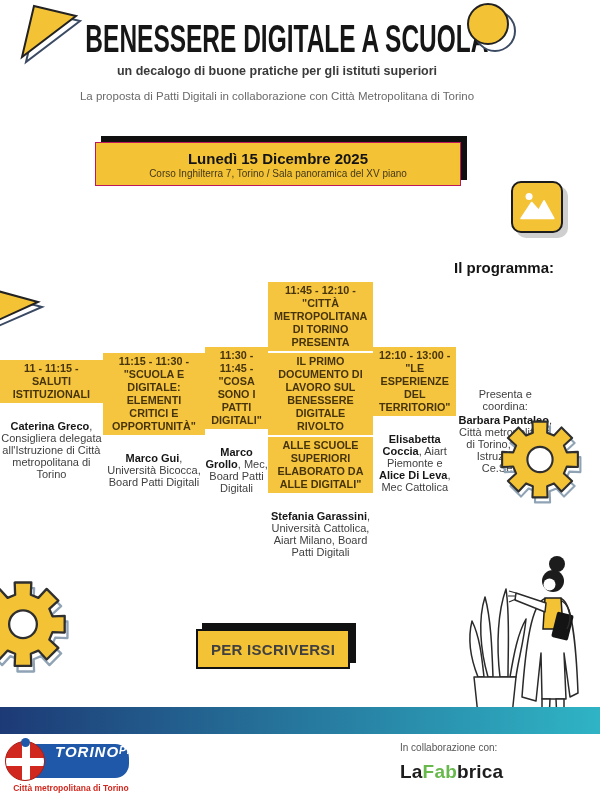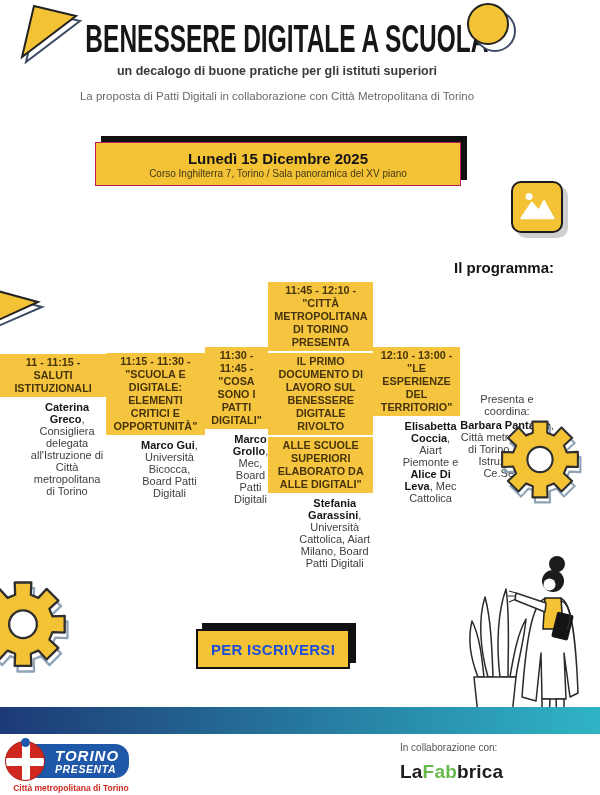--- a/index.html
+++ b/index.html
@@ -45,41 +45,41 @@
 
   
   .program-heading{position:absolute;top:259px;left:0;width:554px;text-align:right;
                    font-size:15px;font-weight:bold;color:#151515;}
   .program-list{position:absolute;top:282px;left:0;width:554px;display:flex;
                 flex-direction:row;align-items:center;}
   .session{margin-bottom:9px;text-align:center;}
   .s-title-line{line-height:13px;margin-bottom:2px;}
   .hl{display:inline-block;background:var(--highlight-yellow,#F5C53F);color:#47340a;
       font-size:10.8px;font-weight:bold;padding:2px 6px;}
-  .s-speaker{margin-top:4px;font-size:11px;color:#3f3f3f;padding-left:28px;}
+  .s-speaker{margin-top:17px;font-size:11px;color:#3f3f3f;}
   .s-speaker b{color:#161616;}
   .coordination{margin-top:12px;text-align:center;font-size:11px;color:#3f3f3f;}
   .coordination .coord-label{margin-bottom:2px;}
   .coordination b{color:#161616;}
 
   
   .cta{position:absolute;left:196px;top:629px;width:154px;height:40px;
        background:var(--accent-yellow,#F3C235);border:2px solid #111;
        box-shadow:6px -6px 0 #111;display:flex;align-items:center;justify-content:center;
-       font-size:15px;font-weight:bold;color:#1d4ed8;cursor:pointer;letter-spacing:0.3px;}
+       font-size:15px;font-weight:bold;color:#404040;cursor:pointer;letter-spacing:0.3px;}
 
   
   .bottom-bar{position:absolute;left:0;top:707px;width:600px;height:27px;
               background:linear-gradient(90deg,var(--bar-gradient-left,#1D3A76),var(--bar-gradient-right,#2FB4C5));}
 
   
   .tm-logo{position:absolute;left:5px;top:740px;width:132px;height:54px;}
   .tm-pill{position:absolute;left:24px;top:4px;width:100px;height:34px;background:var(--torino-blue,#1F58A8);
            border-radius:8px 14px 14px 8px;color:#fff;font-style:italic;font-weight:bold;
-           display:flex;flex-direction:column;justify-content:center;padding-left:26px;line-height:1;}
+           display:flex;padding-left:26px;line-height:1;}
   .tm-line1{font-size:15px;letter-spacing:1px;}
   .tm-line2{font-size:10.5px;letter-spacing:0.6px;margin-top:1px;}
   .tm-shield{position:absolute;left:0;top:1px;width:40px;height:40px;background:var(--torino-red,#D0281E);
              border-radius:50%;overflow:hidden;border:1px solid #a81e16;}
   .tm-shield .v{position:absolute;left:16px;top:0;width:8px;height:40px;background:#fff;}
   .tm-shield .h{position:absolute;left:0;top:16px;width:40px;height:8px;background:#fff;}
   .tm-dot{position:absolute;left:16px;top:-2px;width:9px;height:9px;border-radius:50%;background:var(--torino-blue,#1F58A8);z-index:2;}
   .tm-caption{position:absolute;left:0;top:43px;width:132px;font-size:8.5px;font-weight:bold;
               color:var(--torino-red,#D0281E);text-align:center;}
 

